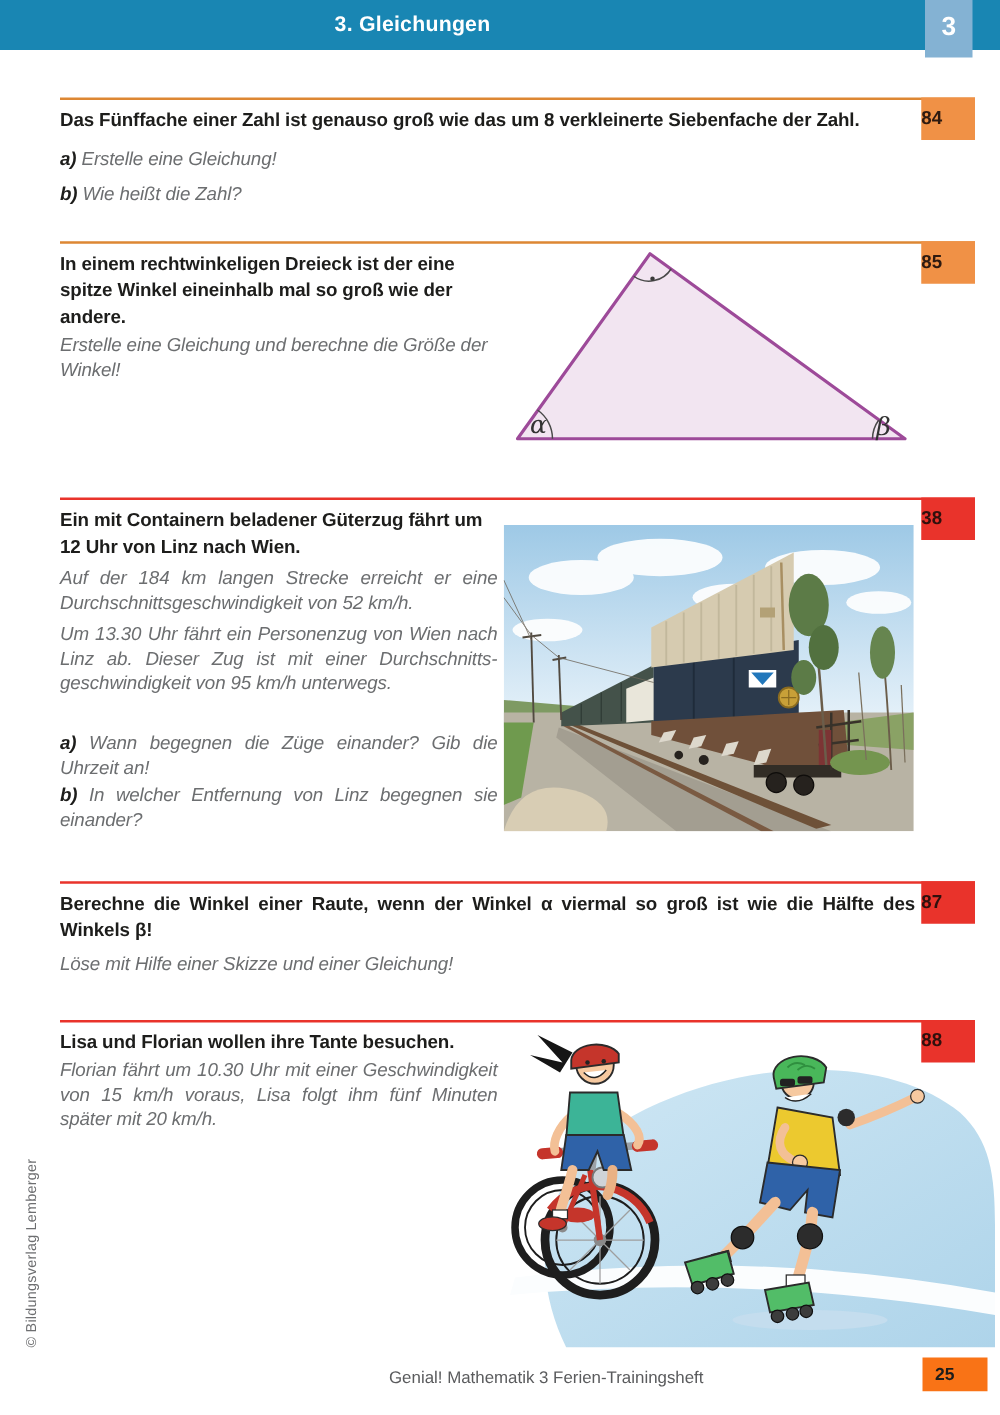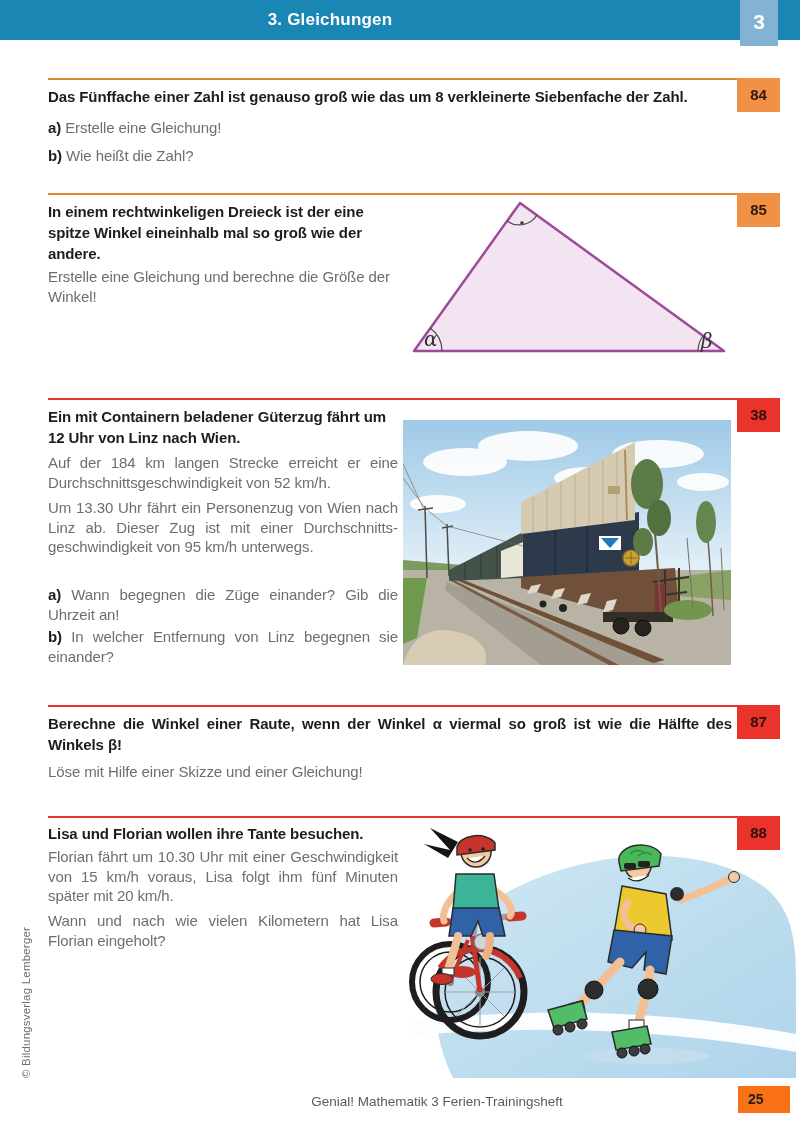--- a/index.html
+++ b/index.html
@@ -15,27 +15,27 @@
   }
   .chapter-box{
     position:absolute;left:740px;top:0;width:38px;height:46px;background:#84b2d3;
     color:#ffffff;font-weight:bold;font-size:21px;text-align:center;line-height:44px;
   }
   
   .rule{position:absolute;left:48px;width:732px;height:2px;}
   .rule.orange{background:#dd8733;}
   .rule.red{background:#e9332b;}
   .badge{
-    position:absolute;left:737px;width:43px;height:34px;text-align:center;line-height:34px;
+    position:absolute;left:737px;width:43px;height:34px;text-align:left;line-height:34px;
     font-weight:bold;font-size:15px;color:#2e1a10;
   }
   .badge.orange{background:#f09146;}
   .badge.red{background:#e9332b;color:#30100d;}
   .ex-title{position:absolute;left:48px;color:#1d1d1b;font-weight:bold;font-size:15px;line-height:21px;letter-spacing:-0.1px;}
-  .ex-body{position:absolute;left:48px;color:#6c6e70;font-size:15px;line-height:19.5px;letter-spacing:-0.1px;}
+  .ex-body{position:absolute;left:48px;color:#6c6e70;font-size:15px;line-height:19.5px;letter-spacing:-0.1px;font-style:italic;}
   .just{text-align:justify;}
   .part-label{color:#1d1d1b;font-weight:bold;}
   
   .figure{position:absolute;}
   svg{display:block;}
   
   .footer-title{
     position:absolute;left:0;top:1094px;width:800px;text-align:center;
     color:#5a5b5d;font-size:13.5px;padding-left:37px;
   }
@@ -204,21 +204,20 @@
 
   <div class="rule red" style="top:705px"></div>
   <div class="badge red" style="top:705px">87</div>
   <div class="ex-title just" style="top:713px;width:684px">Berechne die Winkel einer Raute, wenn der Winkel α viermal so groß ist wie die Hälfte des Winkels β!</div>
   <div class="ex-body" style="top:762px;width:684px">Löse mit Hilfe einer Skizze und einer Gleichung!</div>
 
   <div class="rule red" style="top:816px"></div>
   <div class="badge red" style="top:816px">88</div>
   <div class="ex-title" style="top:823px;width:350px">Lisa und Florian wollen ihre Tante besuchen.</div>
   <div class="ex-body just" style="top:847px;width:350px">Florian fährt um 10.30 Uhr mit einer Geschwin­digkeit von 15 km/h voraus, Lisa folgt ihm fünf Minuten später mit 20 km/h.</div>
-  <div class="ex-body just" style="top:911px;width:350px">Wann und nach wie vielen Kilometern hat Lisa Florian eingeholt?</div>
 
   <div class="figure" style="left:398px;top:822px">
     <svg width="398" height="256" viewBox="0 0 398 256">
       <defs>
         <linearGradient id="bgGrad" x1="0" y1="0" x2="1" y2="1">
           <stop offset="0" stop-color="#cfe7f4"></stop>
             <stop offset="1" stop-color="#aed4ea"></stop>
         </linearGradient>
       </defs>
       <path d="M 55 256 C 18 180 40 98 130 60 C 222 20 322 28 370 68 C 394 90 398 118 398 158 L 398 256 Z" fill="url(#bgGrad)"></path>

